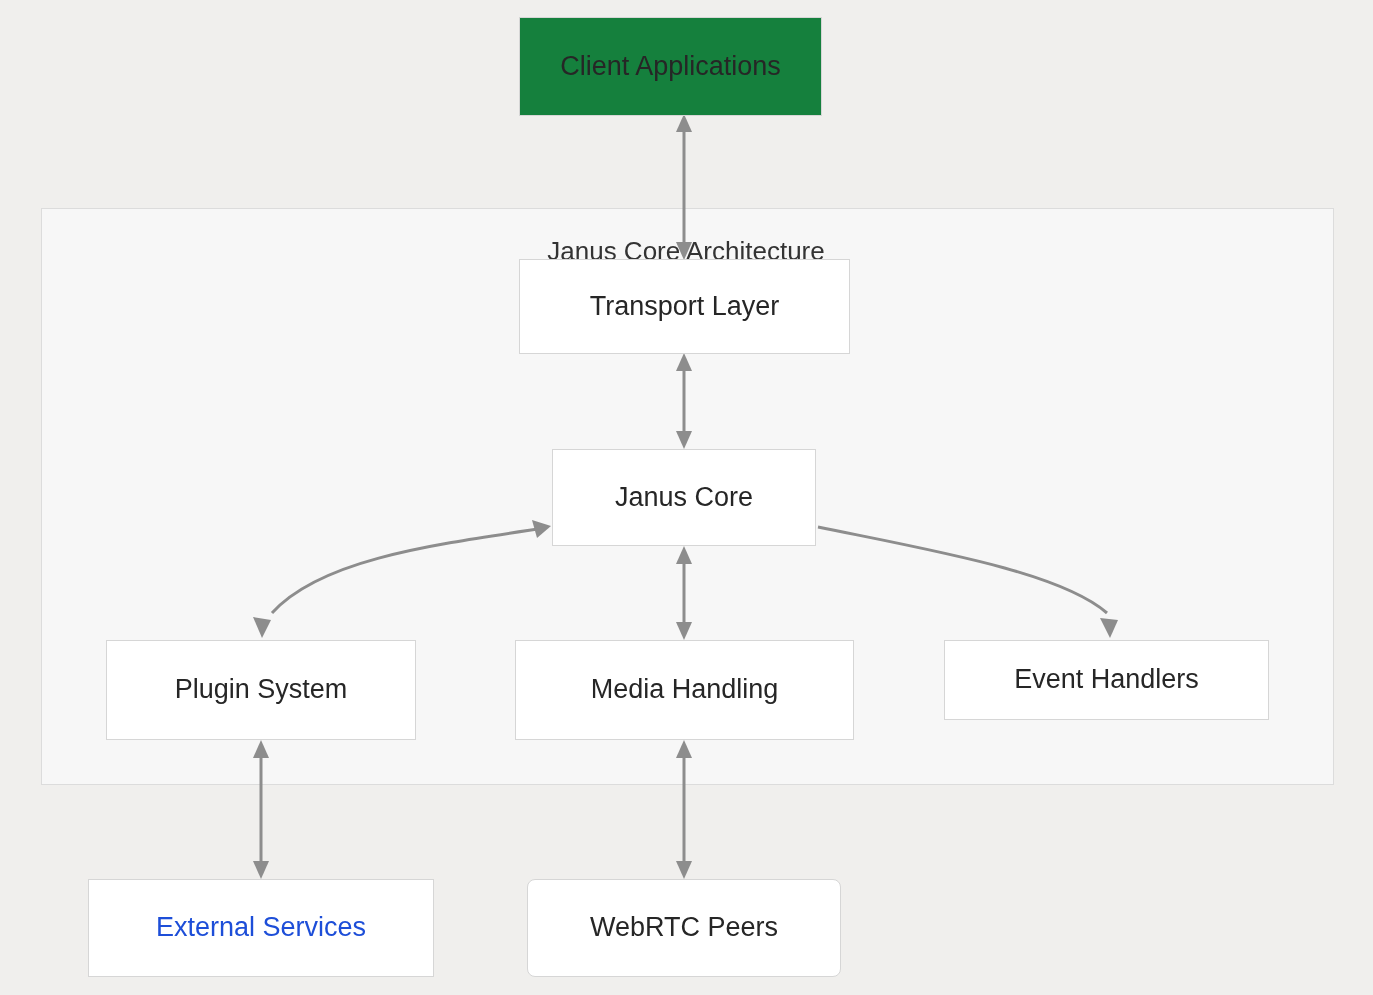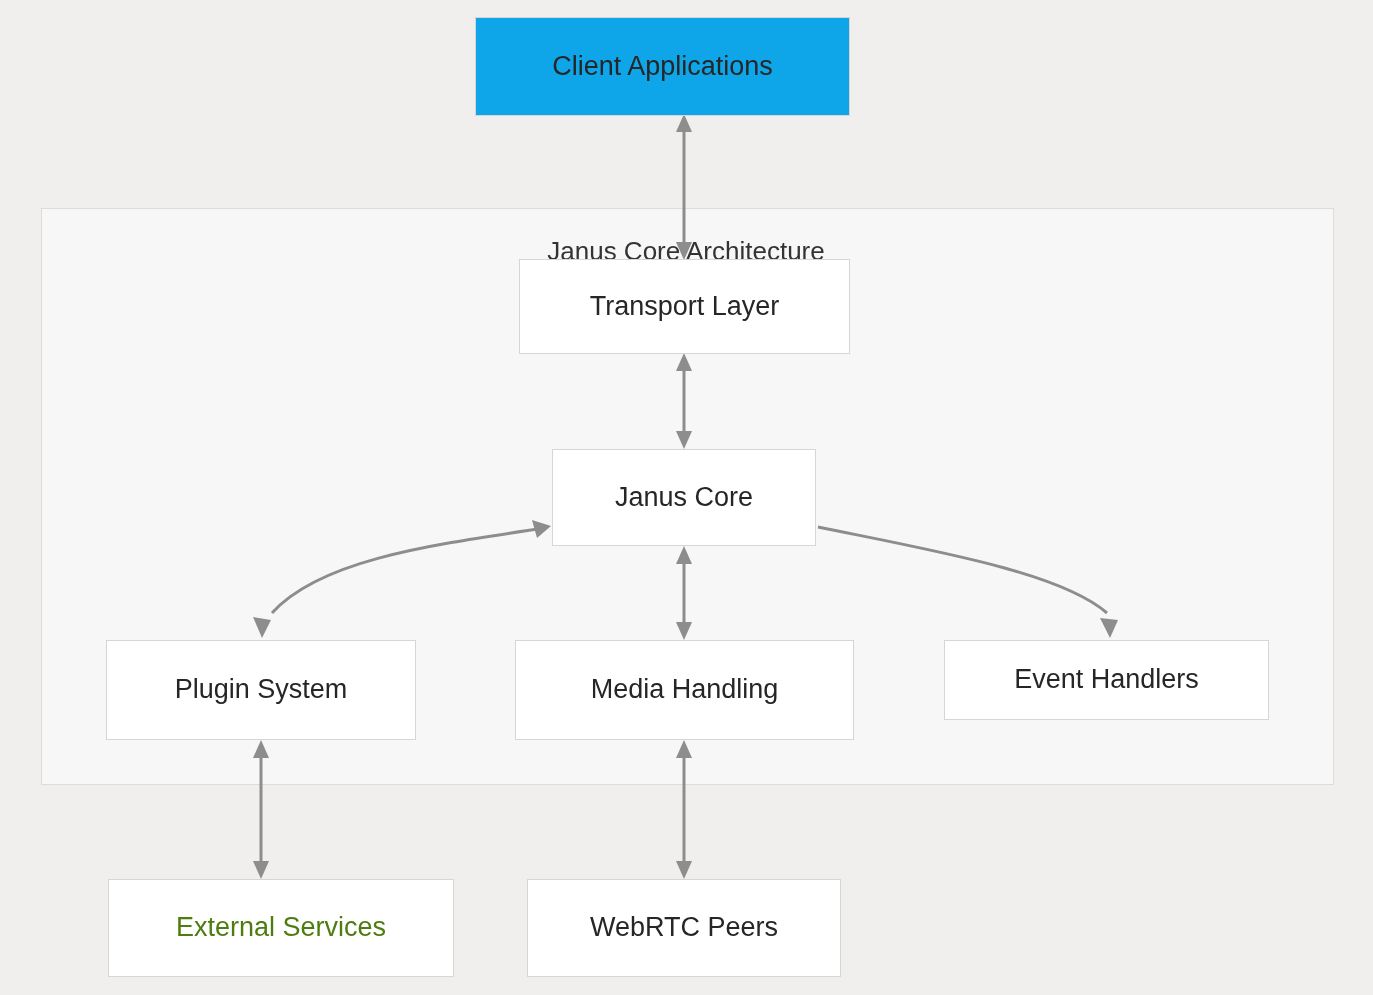--- a/index.html
+++ b/index.html
@@ -113,29 +113,29 @@
       <polygon class="arrow-head" points="261,879 253,861 269,861" fill="#8d8d8d"></polygon>
     </g>
 
     <g>
       <path class="edge-path" d="M 684 754 L 684 865" stroke="#8d8d8d"></path>
       <polygon class="arrow-head" points="684,740 676,758 692,758" fill="#8d8d8d"></polygon>
       <polygon class="arrow-head" points="684,879 676,861 692,861" fill="#8d8d8d"></polygon>
     </g>
   </svg>
 
-  <div class="node" id="node-client-applications" style="left: 475px; top: 17px; width: 375px; height: 99px; background: #0ea5e9; border-color: rgb(214, 214, 214); color: rgb(38, 38, 38);">Client Applications</div>
+  <div class="node" id="node-client-applications" style="left: 519px; top: 17px; width: 303px; height: 99px; background: #15803d; border-color: rgb(214, 214, 214); color: rgb(38, 38, 38);">Client Applications</div>
 
   <div class="node" id="node-transport-layer" style="left: 519px; top: 259px; width: 331px; height: 95px; background: rgb(255, 255, 255); border-color: rgb(214, 214, 214); color: rgb(38, 38, 38);">Transport Layer</div>
 
   <div class="node" id="node-janus-core" style="left: 552px; top: 449px; width: 264px; height: 97px; background: rgb(255, 255, 255); border-color: rgb(214, 214, 214); color: rgb(38, 38, 38);">Janus Core</div>
 
   <div class="node" id="node-media-handling" style="left: 515px; top: 640px; width: 339px; height: 100px; background: rgb(255, 255, 255); border-color: rgb(214, 214, 214); color: rgb(38, 38, 38);">Media Handling</div>
 
   <div class="node" id="node-plugin-system" style="left: 106px; top: 640px; width: 310px; height: 100px; background: rgb(255, 255, 255); border-color: rgb(214, 214, 214); color: rgb(38, 38, 38);">Plugin System</div>
 
   <div class="node" id="node-event-handlers" style="left: 944px; top: 640px; width: 325px; height: 80px; background: rgb(255, 255, 255); border-color: rgb(214, 214, 214); color: rgb(38, 38, 38);">Event Handlers</div>
 
-  <div class="node" id="node-external-services" style="left: 88px; top: 879px; width: 346px; height: 98px; background: rgb(255, 255, 255); border-color: rgb(214, 214, 214); color: #4d7c0f; margin-left: 20px;">External Services</div>
+  <div class="node" id="node-external-services" style="left: 88px; top: 879px; width: 346px; height: 98px; background: rgb(255, 255, 255); border-color: rgb(214, 214, 214); color: #1d4ed8;">External Services</div>
 
-  <div class="node" id="node-webrtc-peers" style="left: 527px; top: 879px; width: 314px; height: 98px; background: rgb(255, 255, 255); border-color: rgb(214, 214, 214); color: rgb(38, 38, 38);">WebRTC Peers</div>
+  <div class="node" id="node-webrtc-peers" style="left: 527px; top: 879px; width: 314px; height: 98px; background: rgb(255, 255, 255); border-color: rgb(214, 214, 214); color: rgb(38, 38, 38); border-radius: 8px;">WebRTC Peers</div>
 
 </div>
 
 </body></html>

